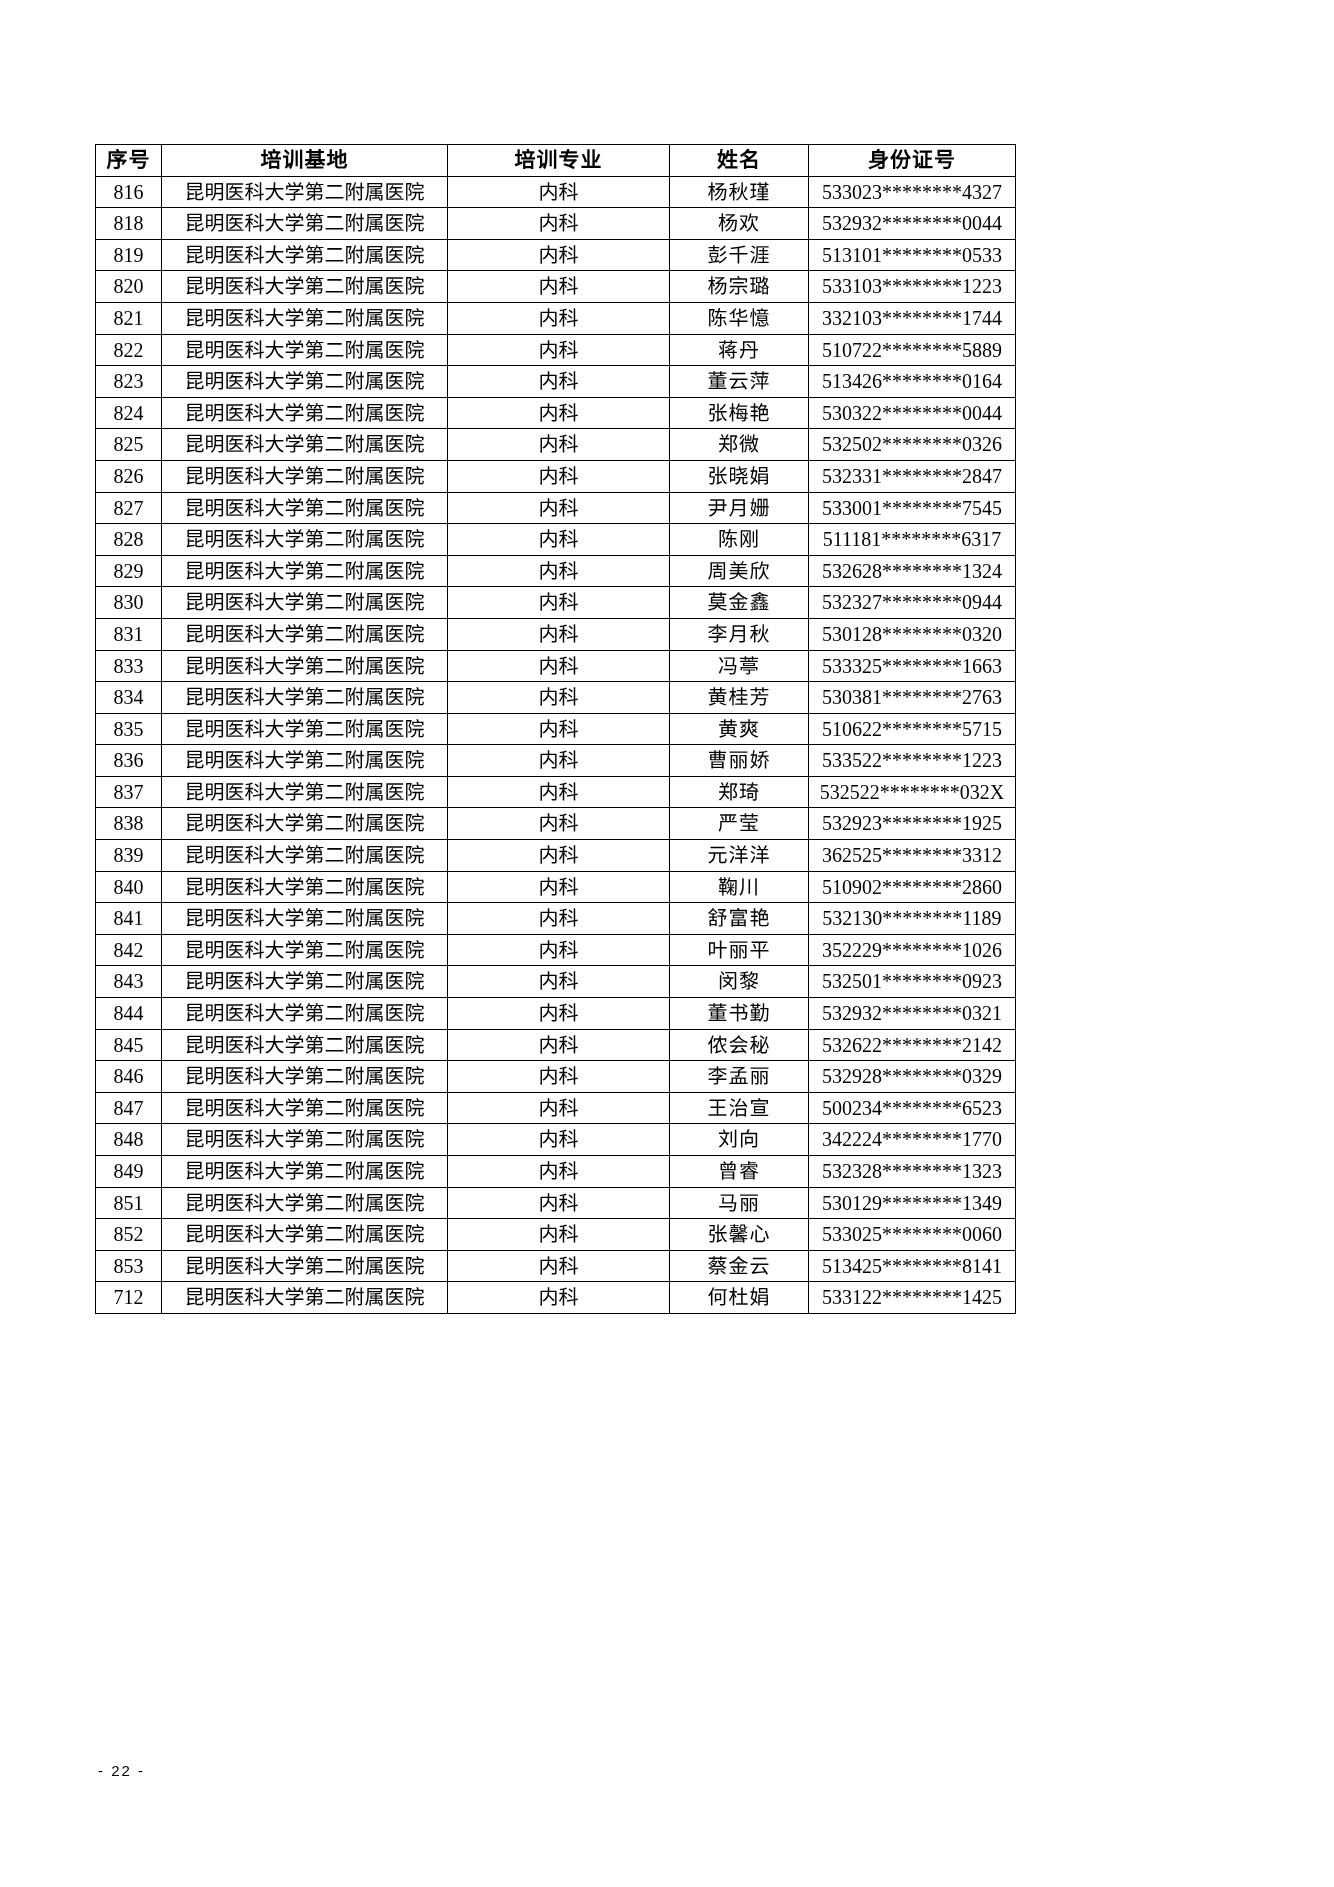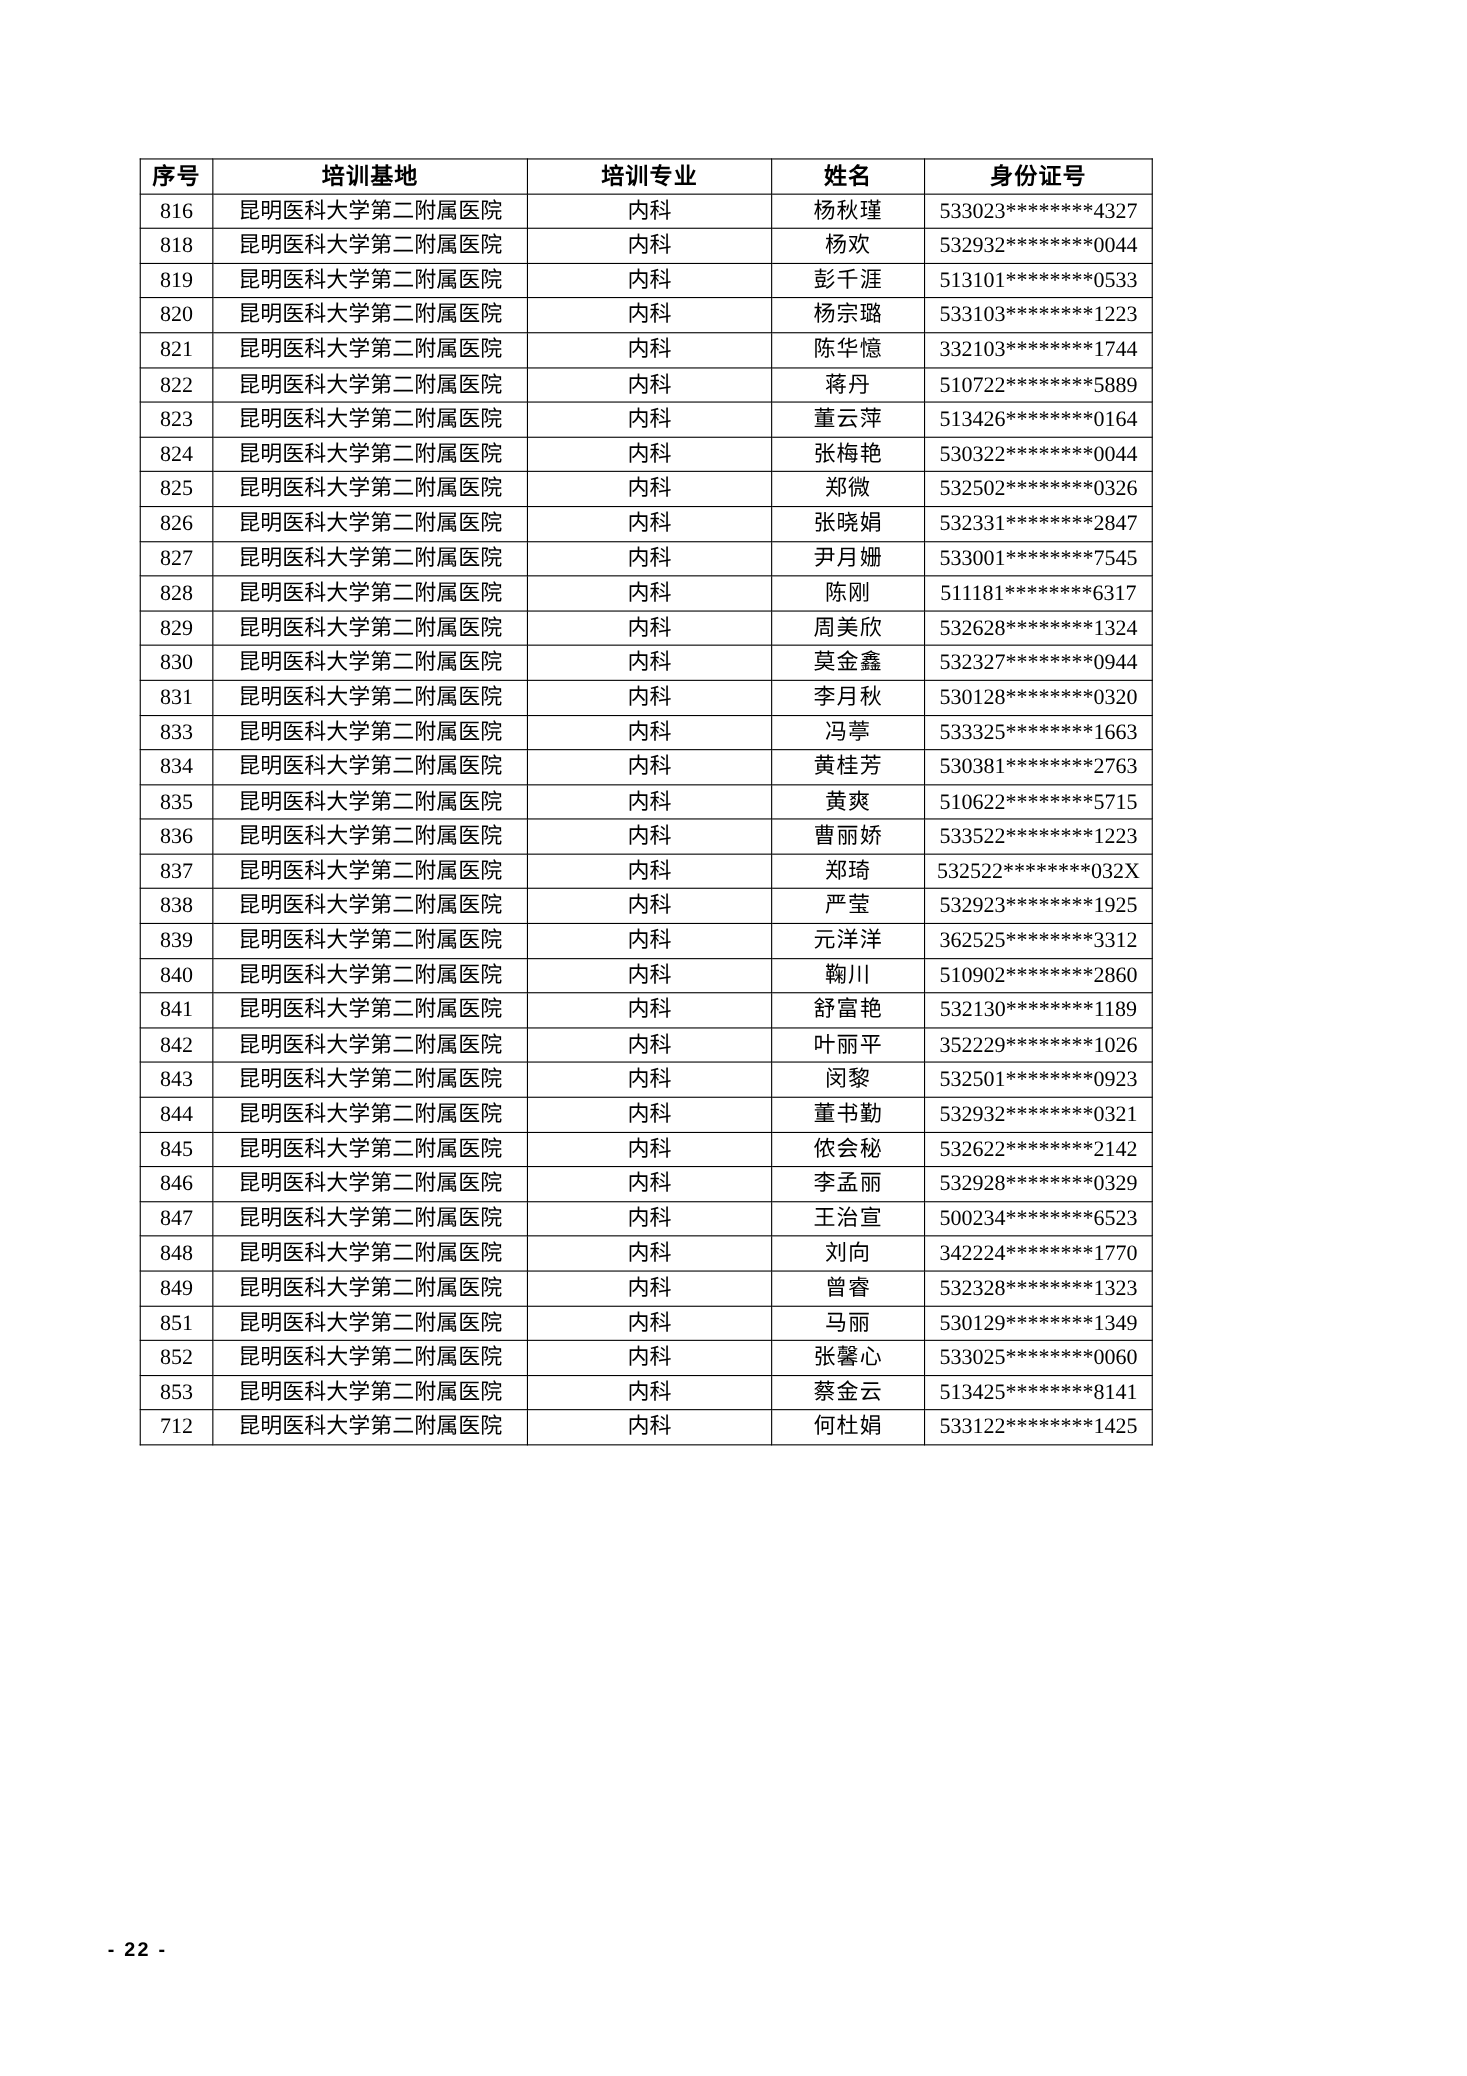--- a/index.html
+++ b/index.html
@@ -25,21 +25,20 @@
   .table-wrap {
     position: absolute;
     left: 95px;
     top: 144px;
     width: 920px;
   }
   table.roster {
     border-collapse: collapse;
     table-layout: fixed;
     width: 920px;
-    margin-left: 32px;
   }
   table.roster th,
   table.roster td {
     border: 1px solid #000000;
     text-align: center;
     vertical-align: middle;
     padding: 0;
     height: 30.6px;
     line-height: 30.6px;
     white-space: nowrap;
@@ -64,22 +63,22 @@
   td.base  { font-size: 20px; letter-spacing: 0px; }
   td.major { font-size: 20px; }
   td.name  { font-size: 20px; letter-spacing: 1px; }
   td.idnum { font-size: 19.5px; letter-spacing: 0px; }
 
   .page-number {
     position: absolute;
     left: 98px;
     top: 1762px;
     font-family: "Liberation Sans", "DejaVu Sans", sans-serif;
-    font-weight: bold;
-    font-size: 18px;
+    font-weight: normal;
+    font-size: 15px;
     letter-spacing: 2px;
     color: #000000;
   }
 </style>
 </head>
 <body>
 
 <div class="page">
 
   <div class="table-wrap">

